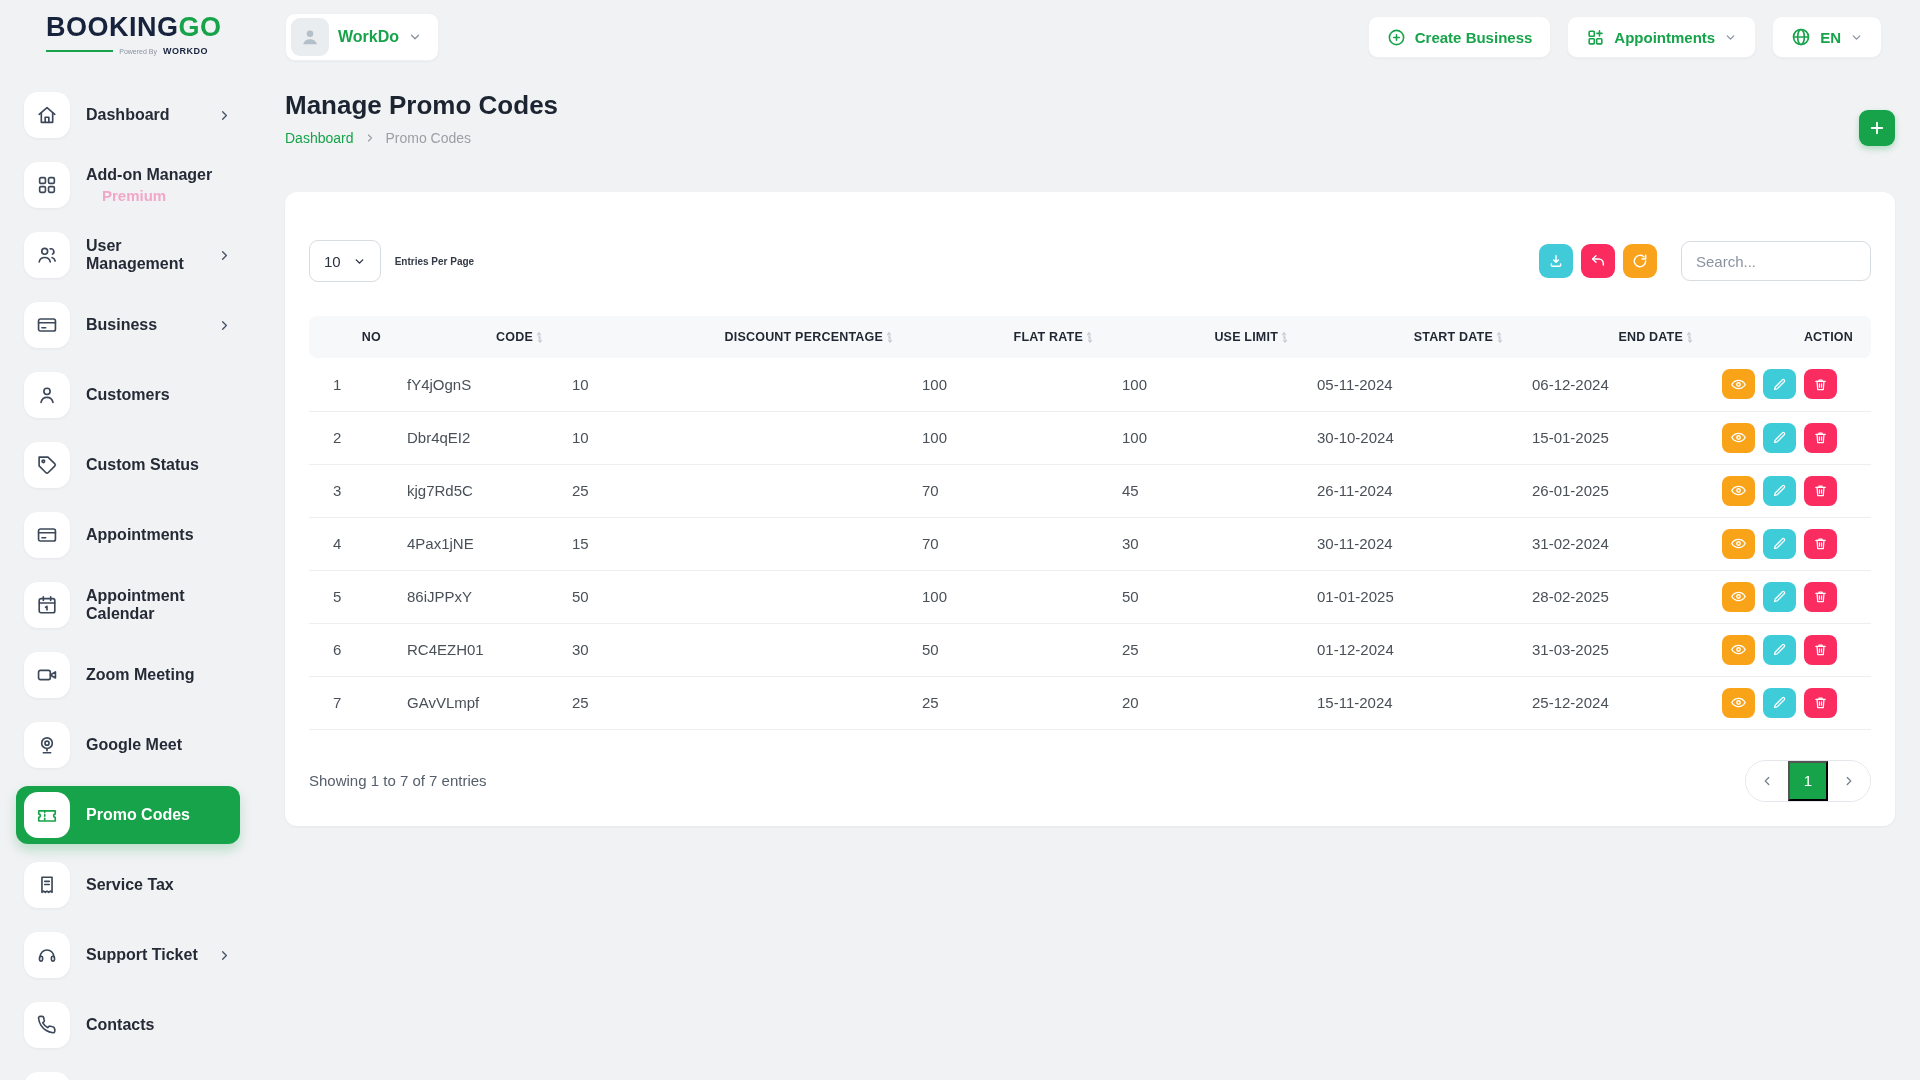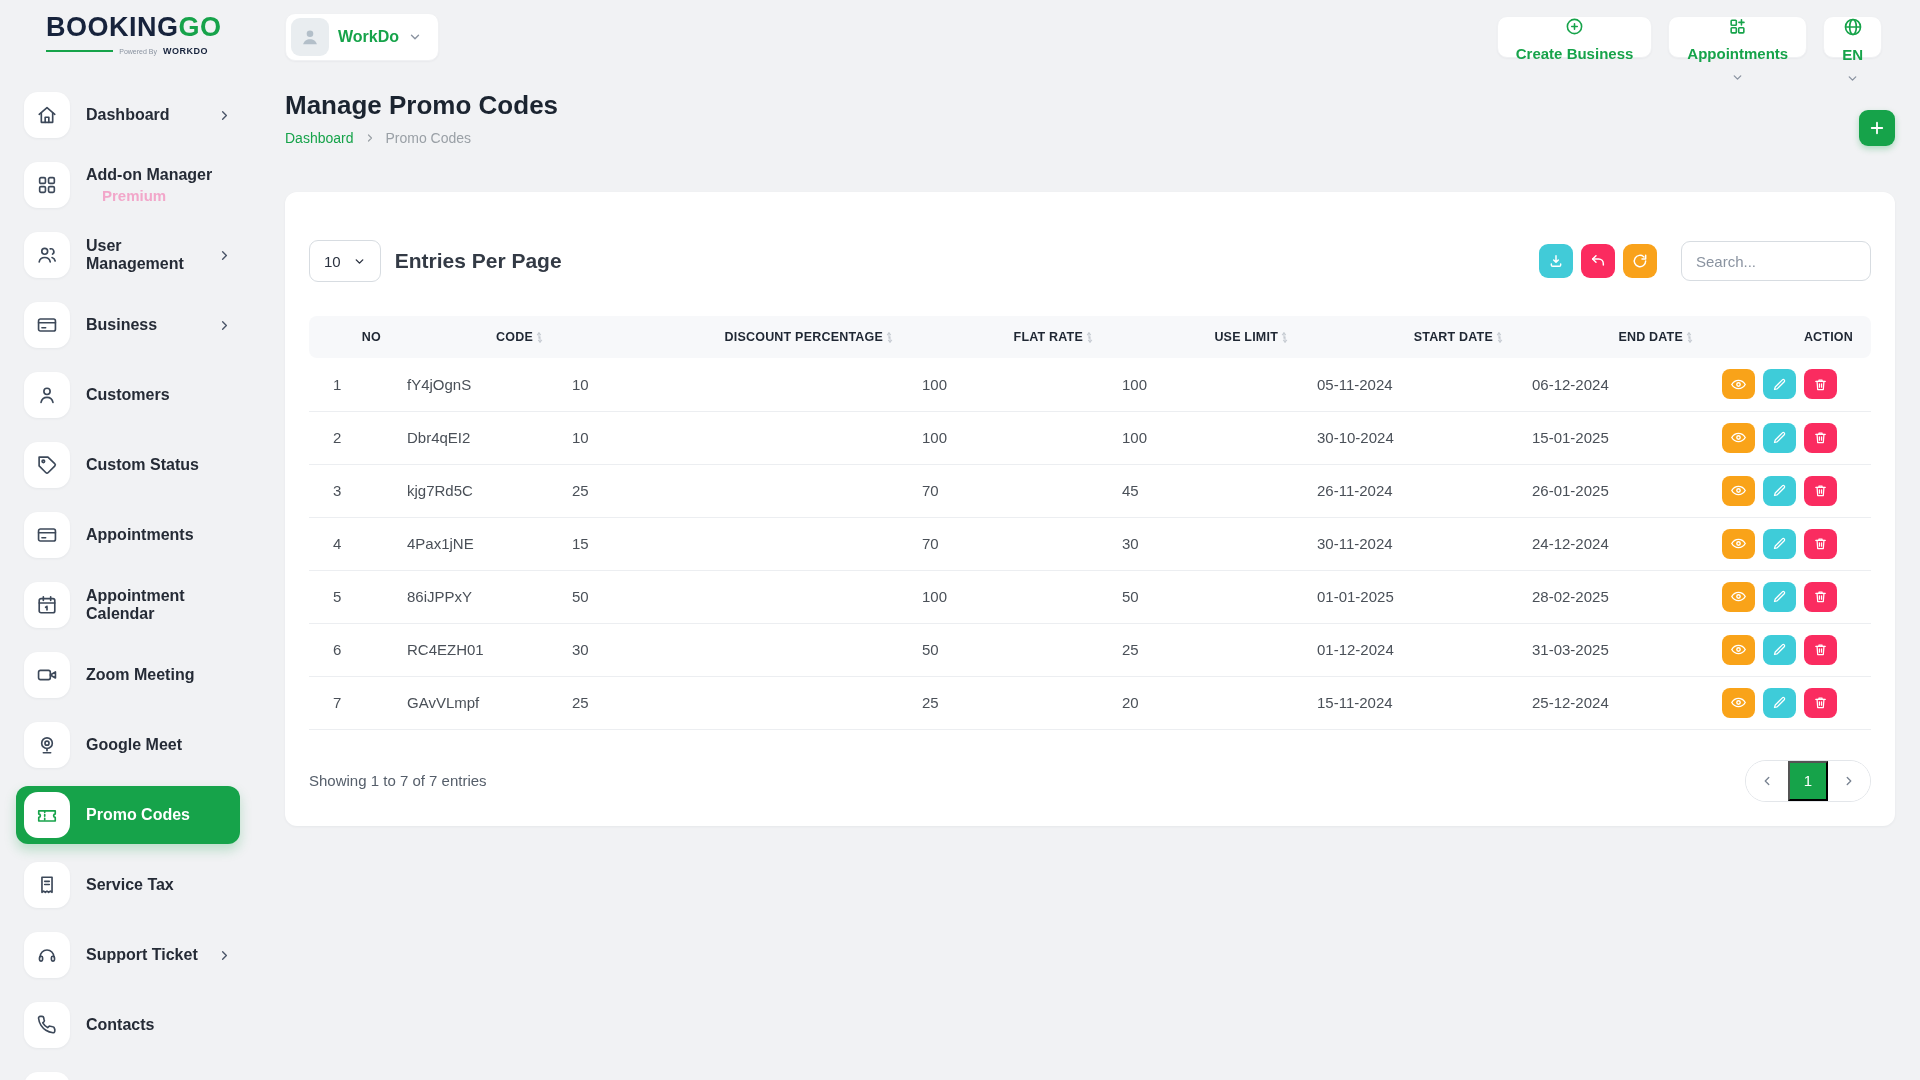--- a/index.html
+++ b/index.html
@@ -22,21 +22,21 @@
   .logo-wd { font-size:9px; font-weight:bold; color:#17233c; letter-spacing:.5px; }
 
   
   .topbar { display:flex; align-items:center; justify-content:space-between; padding:10px 38px 0 29px; }
   .pill { display:flex; align-items:center; gap:9px; background:#fff; border:1px solid #f0f1f3; border-radius:10px; box-shadow:0 1px 2px rgba(20,30,50,.04); cursor:pointer; }
   .user-pill { padding:5px 16px 5px 5px; height:48px; }
   .avatar { width:38px; height:38px; border-radius:9px; background:#e9edf0; display:flex; align-items:center; justify-content:center; color:#b3bfc9; }
   .user-pill .uname { color:#16a34a; font-weight:bold; font-size:16px; }
   .chev { color:#8a93a0; display:flex; }
   .topbar-right { display:flex; gap:16px; }
-  .tb-btn { height:42px; padding:0 18px; color:#16a34a; font-weight:bold; font-size:15px;flex-direction:column; }
+  .tb-btn { height:42px; padding:0 18px; color:#16a34a; font-weight:bold; font-size:15px; }
   .tb-btn svg { flex:0 0 auto; }
 
   
   .sidebar { padding:22px 16px 0 16px; overflow:hidden; }
   .sb-item { display:flex; align-items:center; gap:16px; padding:6px 8px; margin-bottom:12px; border-radius:12px; cursor:pointer; }
   .sb-icon { width:46px; height:46px; flex:0 0 46px; border-radius:14px; background:#fff; box-shadow:0 1px 3px rgba(20,30,50,.05); display:flex; align-items:center; justify-content:center; color:#3c4859; }
   .sb-label-wrap { flex:1; }
   .sb-label { font-size:16px; font-weight:bold; color:#252b36; line-height:1.15; }
   .sb-sub { font-size:15px; font-weight:bold; color:#f2a7ca; margin-top:2px; padding-left:16px; }
   .sb-chev { color:#4a5568; display:flex; }
@@ -51,21 +51,21 @@
   .breadcrumb { display:flex; align-items:center; gap:10px; margin-top:9px; font-size:14px; }
   .bc-link { color:#16a34a; cursor:pointer; }
   .bc-sep { color:#9aa0a6; display:flex; }
   .bc-current { color:#9aa0a6; }
   .add-btn { width:36px; height:36px; margin-top:12px; border-radius:9px; background:#16a34a; color:#fff; border:none; display:flex; align-items:center; justify-content:center; cursor:pointer; box-shadow:0 3px 6px rgba(22,163,74,.3); }
 
   .card { background:#fff; border-radius:12px; box-shadow:0 1px 3px rgba(20,30,50,.05); margin-top:46px; padding:24px; }
   .card-toolbar { display:flex; align-items:center; justify-content:space-between; margin:24px 0 34px; }
   .ct-left { display:flex; align-items:center; gap:14px; }
   .entries-select { display:flex; align-items:center; gap:12px; border:1px solid #d7dce1; border-radius:9px; height:42px; padding:0 14px; background:#fff; font-size:15px; color:#2b3240; cursor:pointer; }
-  .entries-label { font-size:21px; font-weight:bold; color:#333a45; }
+  .entries-label { font-size:10px; font-weight:bold; color:#333a45; }
   .ct-right { display:flex; align-items:center; gap:8px; }
   .icon-btn { width:34px; height:34px; border:none; border-radius:9px; display:flex; align-items:center; justify-content:center; color:#fff; cursor:pointer; }
   .icon-btn.teal { background:#41cbd8; }
   .icon-btn.pink { background:#fb2b5f; }
   .icon-btn.orange { background:#f9a21b; }
   .search-input { width:190px; height:40px; margin-left:16px; border:1px solid #d7dce1; border-radius:9px; padding:0 14px; font-size:15px; color:#2b3240; font-family:"Liberation Sans",sans-serif; }
   .search-input::placeholder { color:#8a93a0; }
 
   table { width:100%; border-collapse:collapse; table-layout:fixed; }
   thead th { background:#f7f8fa; height:42px; text-align:left; font-size:12.5px; font-weight:bold; letter-spacing:.2px; color:#1f2733; padding:0 8px; }
@@ -594,21 +594,21 @@
                 </span>
               </td>
             </tr>
             <tr>
               <td>4</td>
               <td>4Pax1jNE</td>
               <td>15</td>
               <td>70</td>
               <td>30</td>
               <td>30-11-2024</td>
-              <td>24-12-2024</td>
+              <td>31-02-2024</td>
               <td>
                 <span class="actions">
                   <button class="act-btn view">
                     <span style="display:flex">
                       <svg width="17" height="17" viewBox="0 0 24 24" fill="none" stroke="currentColor" stroke-width="2" stroke-linecap="round" stroke-linejoin="round">
                         <path d="M2.5 12S6 6.2 12 6.2 21.5 12 21.5 12 18 17.8 12 17.8 2.5 12 2.5 12z"></path>
                         <circle cx="12" cy="12" r="2.4"></circle>
                       </svg>
                     </span>
                   </button>

